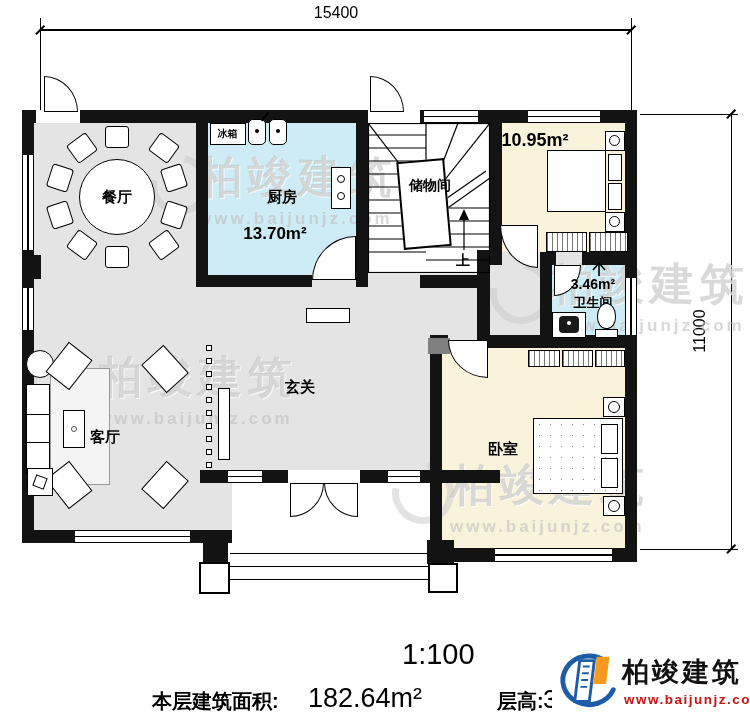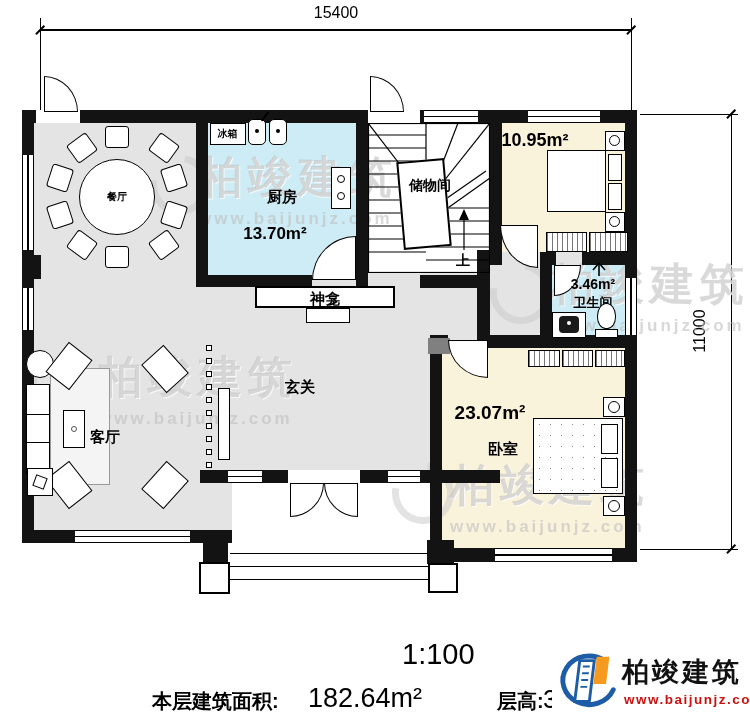--- a/index.html
+++ b/index.html
@@ -183,28 +183,25 @@
   <div class="abs circle" style="left:255px;top:129px;width:4px;height:4px;background:#000;"></div>
   <div class="abs circle" style="left:276px;top:129px;width:4px;height:4px;background:#000;"></div>
   <div class="abs" style="left:264px;top:111px;width:2px;height:11px;background:#000;transform:rotate(38deg);"></div>
   <div class="furn" style="left:331px;top:167px;width:20px;height:42px;">
     <div class="abs circle" style="left:5px;top:7px;width:8px;height:8px;border:1.2px solid #000;"></div>
     <div class="abs circle" style="left:5px;top:24px;width:8px;height:8px;border:1.2px solid #000;"></div>
   </div>
   <div class="lbl" style="left:242px;top:188px;width:80px;font-size:15px;">厨房</div>
   <div class="lbl" style="left:230px;top:224px;width:90px;font-size:17px;">13.70m²</div>
 
-  <div class="furn" style="left:255px;top:286px;width:140px;height:22px;border-width:2px;">
-    <div class="lbl" style="left:0;top:2px;width:136px;font-size:15px;">神龛</div>
-  </div>
   <div class="furn" style="left:306px;top:308px;width:44px;height:15px;"></div>
   <div class="lbl" style="left:265px;top:378px;width:70px;font-size:15px;">玄关</div>
 
   <div class="furn circle" style="left:79px;top:159px;width:76px;height:76px;display:flex;align-items:center;justify-content:center;">
-    <span class="lbl" style="position:static;font-size:10px;">餐厅</span>
+    <span class="lbl" style="position:static;font-size:15px;">餐厅</span>
   </div>
   <div class="furn" style="left:105px;top:126px;width:24px;height:22px;border-radius:3px;"></div>
   <div class="furn" style="left:152px;top:137px;width:24px;height:22px;border-radius:3px;transform:rotate(36deg);"></div>
   <div class="furn" style="left:162px;top:167px;width:24px;height:22px;border-radius:3px;transform:rotate(72deg);"></div>
   <div class="furn" style="left:162px;top:204px;width:24px;height:22px;border-radius:3px;transform:rotate(108deg);"></div>
   <div class="furn" style="left:152px;top:234px;width:24px;height:22px;border-radius:3px;transform:rotate(144deg);"></div>
   <div class="furn" style="left:105px;top:246px;width:24px;height:22px;border-radius:3px;"></div>
   <div class="furn" style="left:70px;top:234px;width:24px;height:22px;border-radius:3px;transform:rotate(-144deg);"></div>
   <div class="furn" style="left:48px;top:204px;width:24px;height:22px;border-radius:3px;transform:rotate(-108deg);"></div>
   <div class="furn" style="left:48px;top:167px;width:24px;height:22px;border-radius:3px;transform:rotate(-72deg);"></div>
@@ -262,21 +259,20 @@
   </svg>
   <div class="furn" style="left:552px;top:312px;width:34px;height:26px;">
     <div class="abs" style="left:6px;top:3px;width:20px;height:17px;background:#1a1a1a;border-radius:4px;"></div>
     <div class="abs circle" style="left:14px;top:8px;width:4px;height:4px;background:#fff;"></div>
   </div>
   <div class="abs" style="left:595px;top:303px;width:24px;height:36px;">
     <div class="abs" style="left:2px;top:0;width:19px;height:26px;background:#fff;border:1.3px solid #000;border-radius:50% 50% 45% 45%;"></div>
     <div class="abs" style="left:0;top:26px;width:23px;height:9px;background:#fff;border:1.3px solid #000;"></div>
   </div>
 
-  <div class="lbl" style="left:440px;top:402px;width:100px;font-size:19px;">23.07m²</div>
   <div class="lbl" style="left:468px;top:440px;width:70px;font-size:15px;">卧室</div>
   <div class="hatch" style="left:528px;top:350px;width:32px;height:17px;"></div>
   <div class="hatch" style="left:562px;top:350px;width:31px;height:17px;"></div>
   <div class="hatch" style="left:595px;top:350px;width:30px;height:17px;"></div>
   <div class="furn" style="left:533px;top:418px;width:90px;height:76px;background-image:radial-gradient(circle,#888 0.9px,transparent 1px);background-size:11px 11px;"></div>
   <div class="furn" style="left:601px;top:424px;width:17px;height:30px;"></div>
   <div class="furn" style="left:601px;top:458px;width:17px;height:30px;"></div>
   <div class="furn" style="left:603px;top:397px;width:22px;height:20px;">
     <div class="abs circle" style="left:4px;top:3px;width:12px;height:12px;border:1.2px solid #000;"></div>
   </div>

